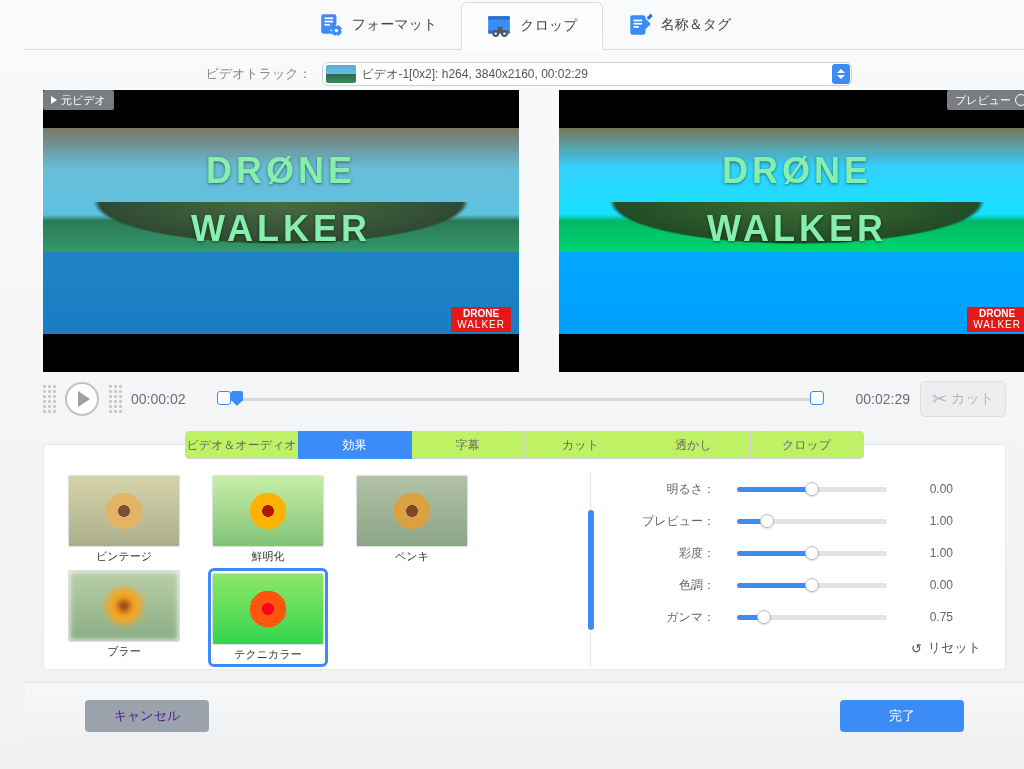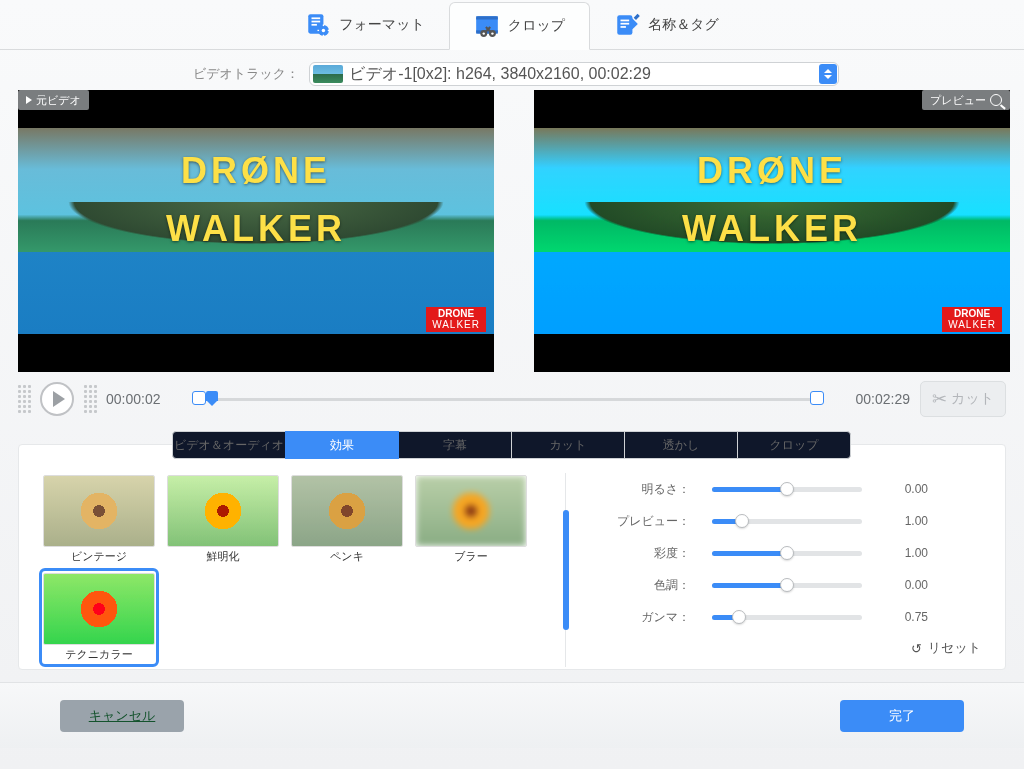--- a/index.html
+++ b/index.html
@@ -1,48 +1,48 @@
 <!DOCTYPE html>
 <html><head>
 <meta charset="utf-8">
 <style>
   * { box-sizing: border-box; margin: 0; padding: 0; }
   html, body { width: 1024px; height: 769px; font-family: -apple-system, "Hiragino Kaku Gothic ProN", sans-serif; font-size: 13px; color: #555; background: #f6f7f8; }
-  .page { width: 1024px; height: 769px; background: linear-gradient(#f9fafb, #f0f1f3); display:flex; flex-direction:column; }
+  .page { width: 1024px; height: 769px; background: linear-gradient(#f9fafb, #f0f1f3); display:flex; flex-direction:column;padding-left:25px; }
 
   
   .toptabs-wrap { height: 50px; border-bottom: 1px solid #d9dbdd; display:flex; justify-content:center; align-items:flex-end; }
   .toptab { display:flex; align-items:center; gap:8px; height:48px; padding:0 24px; cursor:pointer; color:#444; position:relative; }
   .toptab.active { background:#fdfefe; border:1px solid #d9dbdd; border-bottom:1px solid #fdfefe; border-radius:6px 6px 0 0; margin-bottom:-1px; }
   .toptab .ticon { width:26px; height:26px; display:flex; align-items:center; justify-content:center; }
   .toptab .tlabel { font-size:14px; }
 
   .ticon svg { width:26px; height:26px; }
 
   
   .trackrow { height:40px; display:flex; align-items:center; justify-content:center; gap:10px; padding-top:8px;}
   .tracklabel { color:#888; font-size:13px;margin-left:8px; }
-  .trackselect { width:530px; height:24px; border:1px solid #cfd2d5; border-radius:6px; background:#fff; display:flex; align-items:center; padding:0 20px 0 3px; position:relative; font-size:16px; cursor:pointer;}
+  .trackselect { width:530px; height:24px; border:1px solid #cfd2d5; border-radius:6px; background:#fff; display:flex; align-items:center; padding:0 20px 0 3px; position:relative; font-size:12px; cursor:pointer;}
   .trackselect .thumb { width:30px; height:18px; margin-right:6px; border-radius:2px; background: linear-gradient(180deg,#5aa9d9 0%, #6cbde0 50%, #2d6b4a 50%, #3a8b5d 100%); position:relative; }
   .trackselect .caret { position:absolute; right:1px; top:1px; bottom:1px; width:18px; background:#3b8cf7; border-radius:3px; display:flex; flex-direction:column; align-items:center; justify-content:center;}
   .trackselect .caret::before { content:""; border:4px solid transparent; border-bottom-color:#fff; margin-bottom:2px;}
   .trackselect .caret::after { content:""; border:4px solid transparent; border-top-color:#fff; }
 
   
   .previewrow { padding: 0 18px; display:flex; gap:40px; justify-content:space-between; position:relative;}
   .pvcol { width:476px; position:relative;}
   .pvtag { position:absolute; top:0; z-index:2; background:#7a7d7f; color:#fff; font-size:11px; height:20px; padding:0 8px; display:flex; align-items:center; gap:4px; border-radius:2px;}
   .pvtag.left { left:0; }
   .pvtag.right { right:0; }
   .pvbox { width:476px; height:282px; background:#000; margin-top:0; position:relative; overflow:hidden;}
   .pvimg { position:absolute; left:0; right:0; top:38px; bottom:38px; }
   .pvimg.A { background: linear-gradient(180deg,#787864 0%, #68bcd9 20%, #5dc2df 42%, #2a7a58 45%, #34986a 60%, #1e83c6 60%, #1a7dc3 100%); }
   .pvimg.B { background: linear-gradient(180deg,#787864 0%, #5bc6e8 20%, #4cd0ec 42%, #28a871 45%, #2fc27e 60%, #0a9bf0 60%, #0a93e8 100%); filter:saturate(1.45) contrast(1.05);}
   .island { position:absolute; left:5%; right:5%; top:36%; height:48px; background: radial-gradient(ellipse at 50% 0%, #4a6b45 0%, #2f4a32 60%, transparent 62%); }
-  .txto { position:absolute; left:0; right:0; text-align:center; color:#fde047; font-weight:700; letter-spacing:4px; font-family: Impact, "Arial Black", sans-serif; text-shadow:0 1px 3px rgba(0,0,0,.5);}
+  .txto { position:absolute; left:0; right:0; text-align:center; color:#86efac; font-weight:700; letter-spacing:4px; font-family: Impact, "Arial Black", sans-serif; text-shadow:0 1px 3px rgba(0,0,0,.5);}
   .txto.l1 { top:60px; font-size:36px;}
   .txto.l2 { top:118px; font-size:36px;}
   .wm { position:absolute; right:8px; bottom:40px; background:#e31919; color:#fff; font-size:10px; font-weight:700; padding:2px 6px; line-height:1.05; text-align:center;}
   .wm span { display:block; font-weight:400; letter-spacing:1px;}
 
   
   .timelinerow { height:50px; padding:4px 18px 0 18px; display:flex; align-items:center; gap:10px;}
   .gripdots { width:12px; height:28px; display:grid; grid-template-columns:repeat(3,3px); grid-template-rows:repeat(6,3px); gap:2px;}
   .gripdots i { background:#c6c8cb; border-radius:1px;}
   .playbtn { width:34px; height:34px; border-radius:50%; border:2px solid #c0c2c5; background:#fff; display:flex; align-items:center; justify-content:center; cursor:pointer;}
@@ -54,27 +54,27 @@
   .brk.l { left:0;}
   .brk.r { right:0;}
   .playhead { position:absolute; top:2px; left:14px; width:12px; height:16px; cursor:grab;}
   .playhead::before{ content:""; position:absolute; left:0; top:0; width:12px; height:10px; background:#3b8cf7; border-radius:2px 2px 0 0;}
   .playhead::after{ content:""; position:absolute; left:0; top:9px; border:6px solid transparent; border-top-color:#3b8cf7;}
   .cutbtn { width:86px; height:36px; background:#eceef0; border:1px solid #dcdfe1; border-radius:5px; display:flex; align-items:center; justify-content:center; gap:4px; color:#b3b6ba; cursor:not-allowed; font-size:14px;}
 
   
   .panel { margin:22px 18px 12px 18px; background:#fff; border:1px solid #e6e8ea; border-radius:4px; padding:0; height:226px; display:flex; flex-direction:column;}
   .subtabs { display:flex; height:28px; margin-top:-14px; align-self:center;}
-  .subtab { width:114px; height:28px; border:1px solid #cfd2d5; background:#0f172a; display:flex; align-items:center; justify-content:center; cursor:pointer; font-size:12px; color:#666; margin-left:-1px;}
+  .subtab { width:114px; height:28px; border:1px solid #cfd2d5; background:#bef264; display:flex; align-items:center; justify-content:center; cursor:pointer; font-size:12px; color:#666; margin-left:-1px;}
   .subtab:first-child{ border-radius:4px 0 0 4px;}
   .subtab:last-child{ border-radius:0 4px 4px 0;}
   .subtab.active{ background:#3b8cf7; color:#fff; border-color:#3b8cf7; position:relative; z-index:1;}
 
   .panelbody { flex:1; display:flex; padding:14px 20px 10px 20px; gap:6px;}
-  .effects { flex:0 0 520px; display:flex; flex-wrap:wrap; align-content:flex-start; gap:2px 4px;}
+  .effects { flex:0 0 520px; display:flex; flex-wrap:wrap; align-content:flex-start; gap:2px 24px;}
   .eff { width:120px; display:flex; flex-direction:column; align-items:center; gap:2px; cursor:pointer; padding:2px; border-radius:4px;}
   .eff .eimg { width:112px; height:72px; border:1px solid #ddd; border-radius:2px; position:relative; overflow:hidden;}
   .eff.sel { border:3px solid #3b8cf7; border-radius:6px;}
   .eff .elabel { font-size:11px; color:#333;}
   .flower { position:absolute; inset:0;}
   .flower::before{ content:""; position:absolute; inset:0; background: radial-gradient(circle at 50% 50%, #8a3a14 0 9%, #f5a623 9% 28%, transparent 28%), linear-gradient(180deg,#b9cfa8,#8aad84);}
   .eff[data-variant="vintage"] .flower::before{ filter:sepia(.5) contrast(.9);}
   .eff[data-variant="paint"]   .flower::before{ filter:contrast(.85) saturate(.85);}
   .eff[data-variant="sharp"]   .flower::before{ filter:contrast(1.35) saturate(1.35);}
   .eff[data-variant="blur"]    .flower::before{ filter:blur(3px);}
@@ -89,21 +89,21 @@
   .slabel { width:94px; text-align:right; font-size:12px; color:#666;}
   .sbar { flex:0 0 150px; height:5px; background:#e2e4e6; border-radius:3px; position:relative; cursor:pointer;}
   .sfill { position:absolute; left:0; top:0; bottom:0; background:#3b8cf7; border-radius:3px;}
   .sknob { position:absolute; top:-5px; width:14px; height:14px; border-radius:50%; background:#fff; border:1px solid #b9bcbf; box-shadow:0 1px 2px rgba(0,0,0,.15); transform:translateX(-50%);}
   .sval { width:44px; font-size:12px; color:#666; text-align:right;}
   .resetbtn { position:absolute; right:4px; bottom:10px; display:flex; align-items:center; gap:6px; cursor:pointer; color:#555; font-size:13px;}
 
   
   .footer { height:66px; border-top:1px solid #e1e3e5; display:flex; align-items:center; justify-content:space-between; padding:0 60px; background:linear-gradient(#f7f8f9,#eef0f2);}
   .btn { min-width:124px; height:32px; border-radius:4px; display:flex; align-items:center; justify-content:center; font-size:13px; cursor:pointer;}
-  .btn.cancel { background:#9aa3ab; color:#14532d;text-decoration:underline;}
+  .btn.cancel { background:#9aa3ab; color:#4c1d95;}
   .btn.done { background:#3b8cf7; color:#fff;}
 
   .mag { width:12px; height:12px; border:1.5px solid #fff; border-radius:50%; position:relative; display:inline-block;}
   .mag::after{content:""; position:absolute; width:6px; height:1.5px; background:#fff; right:-5px; bottom:-2px; transform:rotate(40deg);}
   .playtri { width:0; height:0; border-style:solid; border-width:4px 0 4px 6px; border-color:transparent transparent transparent #fff; display:inline-block;}
   .scis { color:#b3b6ba; font-size:18px;}
 </style>
 </head>
 <body>
 

